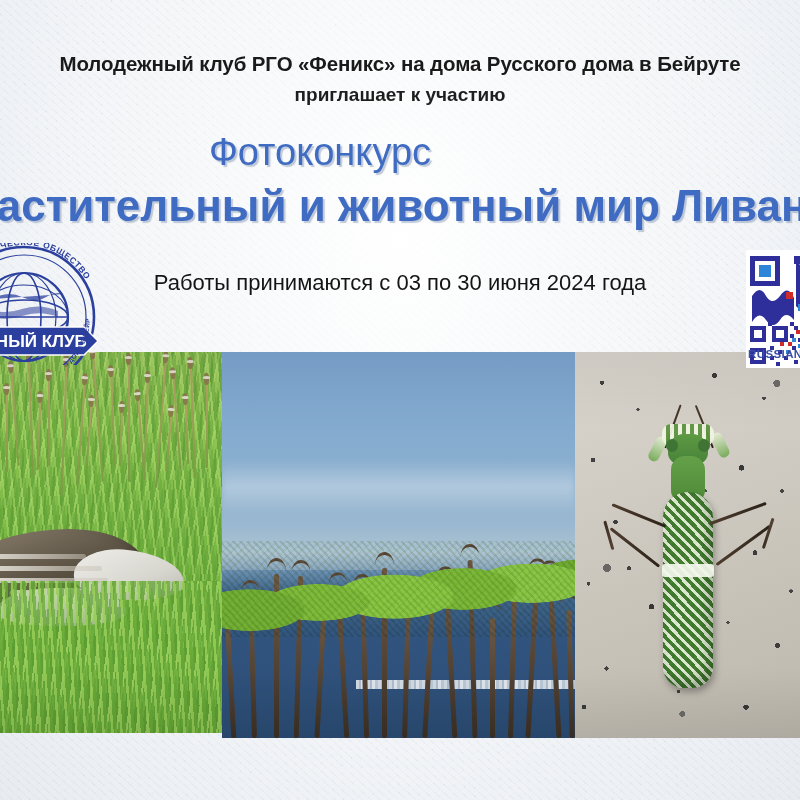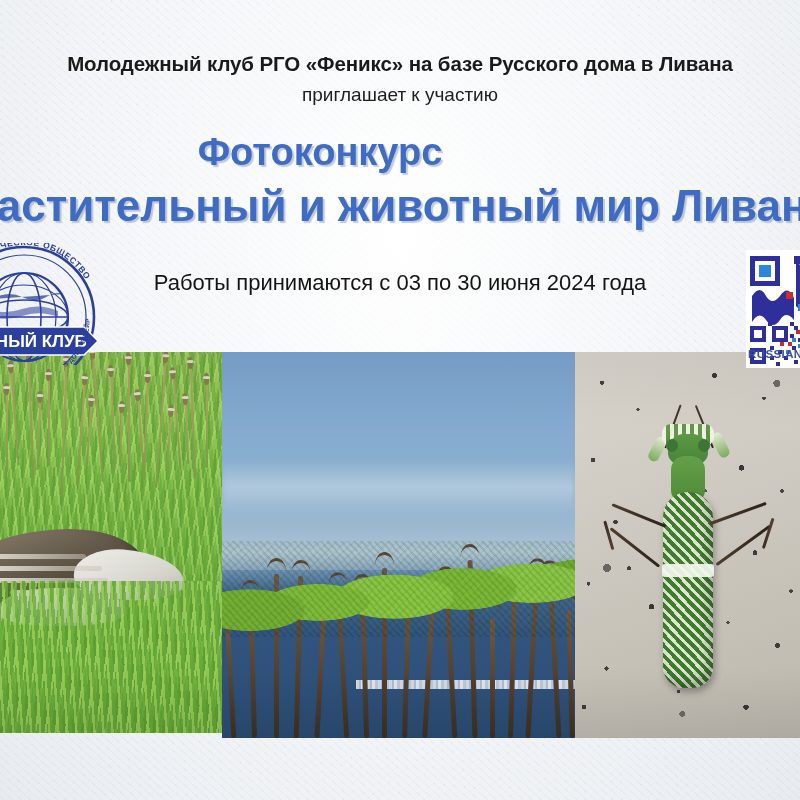--- a/index.html
+++ b/index.html
@@ -28,25 +28,25 @@
   
   .textwrap{position:absolute;left:0;top:0;width:800px;height:352px;z-index:6;}
 
   .hdr1{
     position:absolute;top:52px;left:0;width:800px;text-align:center;
     font-size:20.5px;font-weight:bold;color:#1a1a1a;letter-spacing:-.1px;
     text-shadow:0 1px 1px rgba(255,255,255,.7);white-space:nowrap;
   }
   .hdr2{
     position:absolute;top:84px;left:0;width:800px;text-align:center;
-    font-size:19px;font-weight:normal;color:#1e1e1e;white-space:nowrap;
+    font-size:19px;font-weight:bold;color:#1e1e1e;white-space:nowrap;
   }
   .title{
     position:absolute;top:131px;left:0;width:640px;text-align:center;
-    font-size:38px;font-weight:bold;color:#3f6cc2;white-space:nowrap;
+    font-size:38px;font-weight:normal;color:#3f6cc2;white-space:nowrap;
     text-shadow:2px 2px 1px rgba(120,140,170,.45);
   }
   .subtitle{
     position:absolute;top:181px;left:50%;transform:translateX(-50%);
     font-size:44px;font-weight:bold;color:#3f6cc2;white-space:nowrap;
     text-shadow:2px 2px 1px rgba(120,140,170,.45);
   }
   .dates{
     position:absolute;top:270px;left:0;width:800px;text-align:center;
     font-size:22px;font-weight:normal;color:#141414;white-space:nowrap;
@@ -343,21 +343,21 @@
         <div class="leg" style="left:-4px;top:150px;width:62px;transform:rotate(38deg);"></div>
         <div class="leg" style="right:0px;top:116px;width:60px;transform:rotate(-20deg);"></div>
         <div class="leg" style="right:-8px;top:148px;width:66px;transform:rotate(-36deg);"></div>
         <div class="leg seg" style="left:-14px;top:138px;width:30px;transform:rotate(74deg);"></div>
         <div class="leg seg" style="right:-16px;top:136px;width:32px;transform:rotate(-72deg);"></div>
       </div>
     </div>
   </div>
 
   <div class="textwrap">
-    <div class="hdr1">Молодежный клуб РГО «Феникс» на базе Русского дома в Ливана</div>
+    <div class="hdr1">Молодежный клуб РГО «Феникс» на дома Русского дома в Бейруте</div>
     <div class="hdr2">приглашает к участию</div>
     <div class="title">Фотоконкурс</div>
     <div class="subtitle">Растительный и животный мир Ливана</div>
     <div class="dates">Работы принимаются с 03 по 30 июня 2024 года</div>
   </div>
 
   <div class="logo">
     <svg width="190" height="122" viewBox="0 0 190 122">
       <defs>
         <path id="arcTop" d="M 18,74 A 72,72 0 0 1 162,74"></path>

